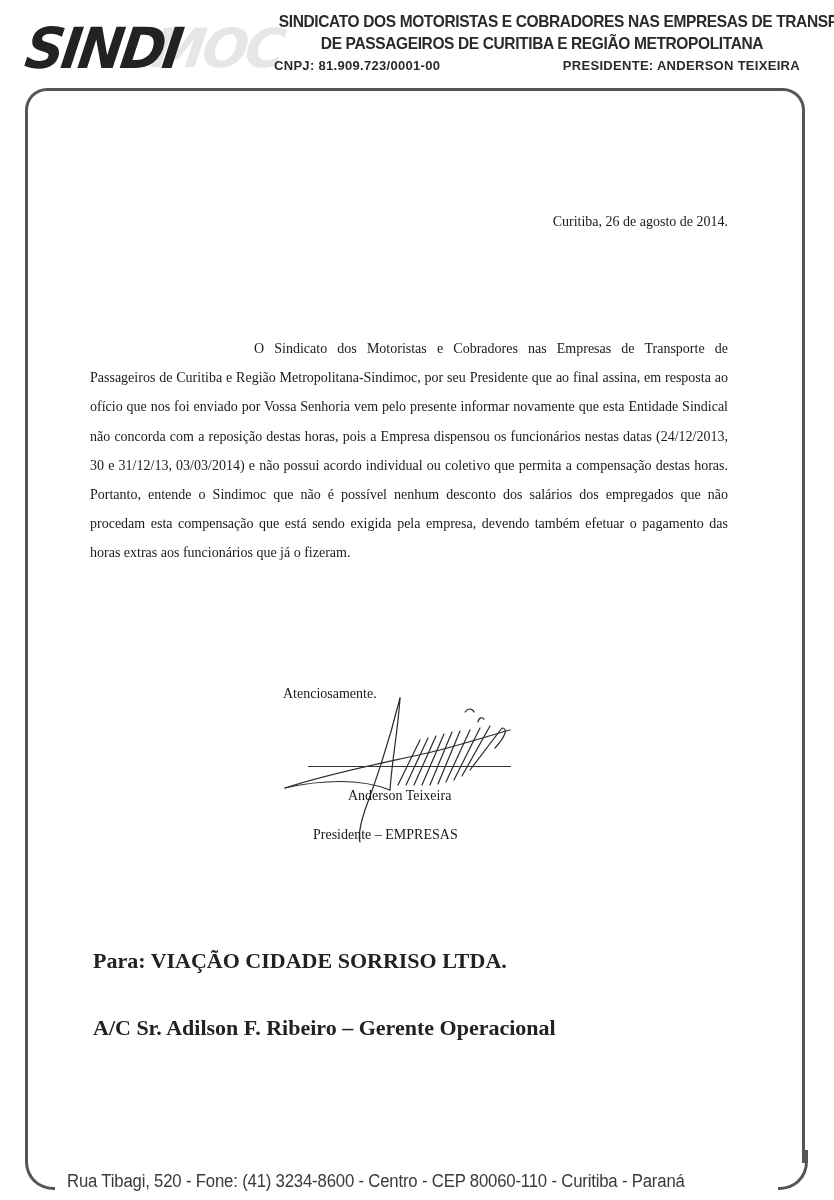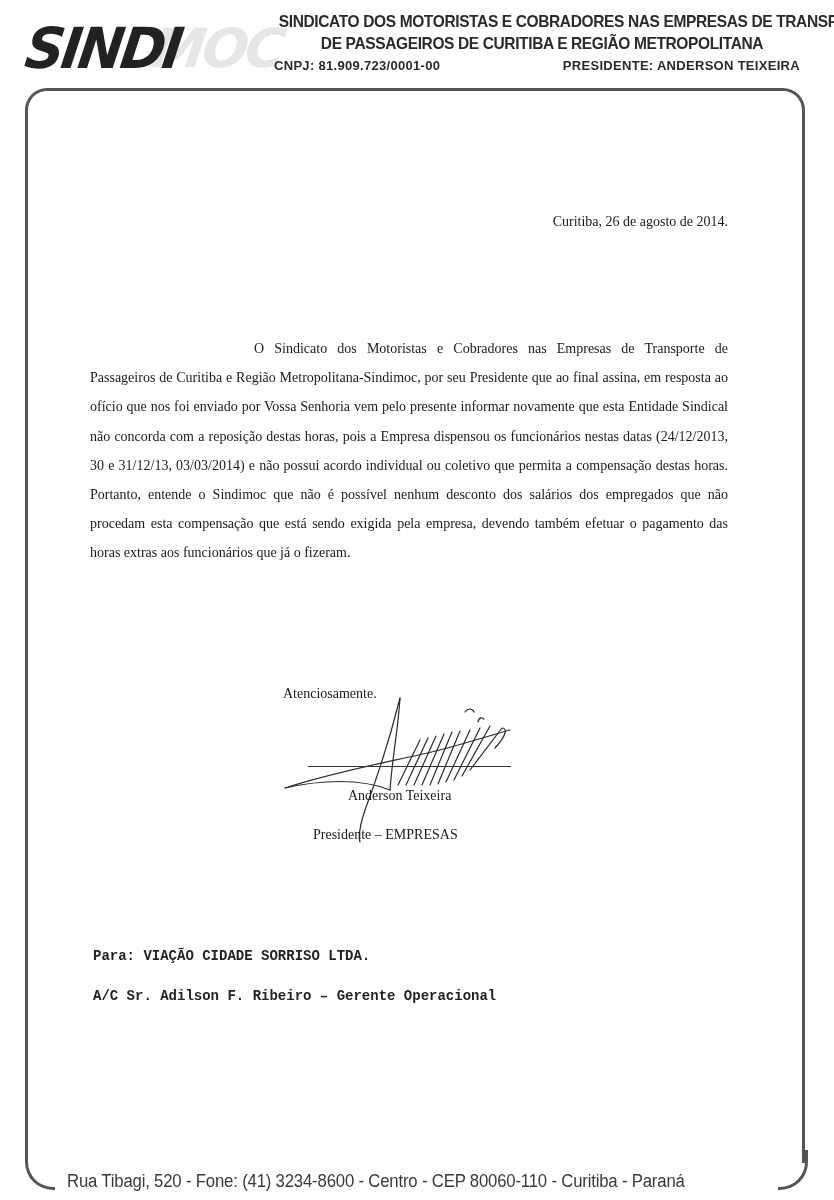--- a/index.html
+++ b/index.html
@@ -23,23 +23,23 @@
     .serif { font-family: Liberation Serif, serif; font-size: 14px; color: #1a1a1a; }
     .date { position: absolute; right: 106px; top: 214px; }
     .paragraph { position: absolute; left: 90px; top: 334px; width: 638px; text-align: justify; line-height: 29.2px; }
     .paragraph .indent { display: inline-block; width: 164px; }
     .closing { position: absolute; left: 252px; top: 686px; margin-left: 31px; }
     .sig-name { position: absolute; left: 348px; top: 788px; }
     .sig-title { position: absolute; left: 313px; top: 827px; }
     .signature { position: absolute; left: 280px; top: 690px; width: 250px; height: 160px; }
     .sig-line { position: absolute; left: 308px; top: 766px; width: 203px; height: 1px; background: #333; }
 
-    .recipient { position: absolute; left: 93px; font-family: Liberation Mono, monospace; font-weight: bold; font-size: 14px; color: #222; }
+    .recipient { position: absolute; left: 93px; font-family: Liberation Serif, serif; font-weight: bold; font-size: 22px; color: #222; }
     .rec1 { top: 948px; }
-    .rec2 { top: 988px; }
+    .rec2 { top: 1015px; }
 
     
     .footer { position: absolute; left: 67px; top: 1171px; font-family: "Liberation Sans", sans-serif; font-size: 18px; color: #3a3a3a; letter-spacing: -0.2px; transform: scaleX(0.93); transform-origin: left; white-space: nowrap; }
   </style>
 </head>
 <body>
 
 <div class="logo">
   <span class="logo-moc">MOC</span>
   <span class="logo-sindi">SINDI</span>

